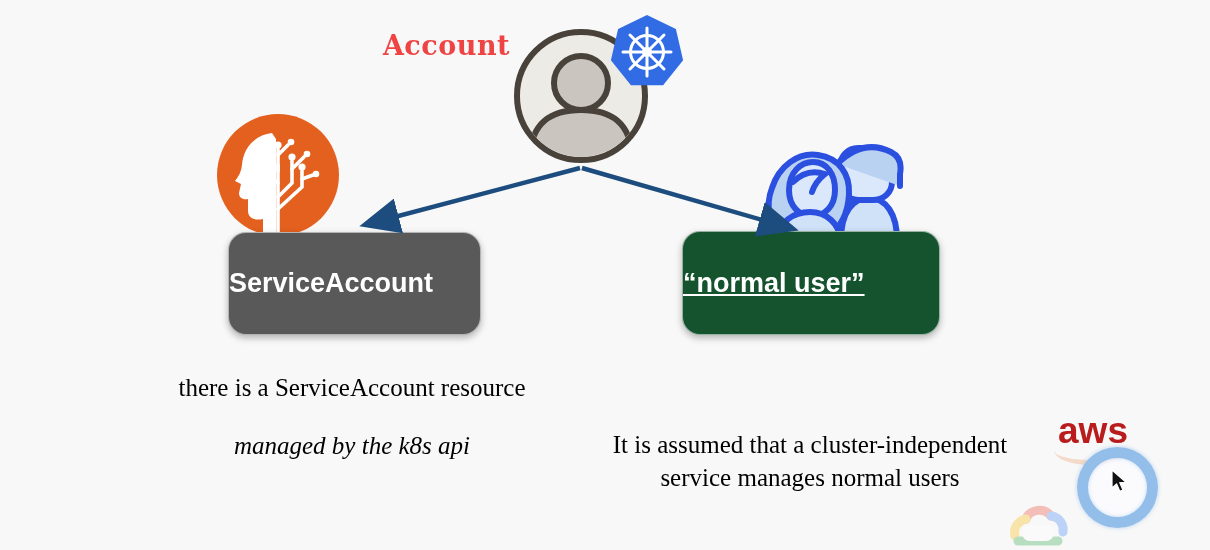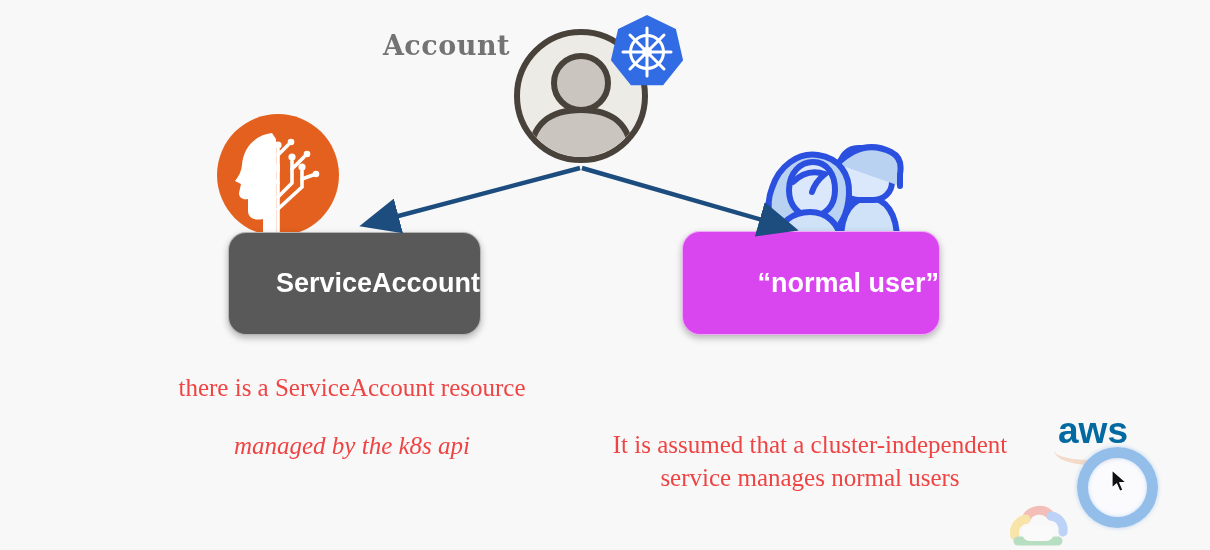--- a/index.html
+++ b/index.html
@@ -5,50 +5,50 @@
   html,body{margin:0;padding:0;}
   .stage{
     position:relative;width:1210px;height:550px;background:#f8f8f8;
     overflow:hidden;font-family:"Liberation Sans",sans-serif;
   }
   .abs{position:absolute;}
 
   .account-label{
     left:330px;top:30px;width:180px;text-align:right;
     font-family:"DejaVu Serif","Liberation Serif",serif;
-    font-weight:bold;font-size:27px;color:#737373;letter-spacing:0.5px;
+    font-weight:bold;font-size:27px;color:#ef4444;letter-spacing:0.5px;
   }
 
   .node-box{
-    display:flex;align-items:center;justify-content:flex-end;
+    display:flex;align-items:center;justify-content:flex-start;
     border-radius:18px;color:#fff;
     font-family:"Liberation Sans",sans-serif;font-weight:bold;font-size:27px;
     box-shadow:0 3px 7px rgba(0,0,0,0.28);
     border:1.5px solid rgba(255,255,255,0.55);
     z-index:4;
   }
   .box-service{left:228px;top:232px;width:251px;height:101px;background:#595959;}
-  .box-normal{left:682px;top:231px;width:256px;height:102px;background:#d946ef;}
+  .box-normal{left:682px;top:231px;width:256px;height:102px;background:#14532d;text-decoration:underline;}
 
   .caption{
-    font-family:"Liberation Serif",serif;font-size:25px;color:#ef4444;
+    font-family:"Liberation Serif",serif;font-size:25px;color:#000000;
     text-align:center;z-index:6;
   }
   .cap-left-1{left:107px;top:374px;width:490px;}
   .cap-left-2{left:107px;top:432px;width:490px;font-style:italic;}
   .cap-right-1{left:560px;top:372px;width:500px;}
   .cap-right-2{left:560px;top:431px;width:500px;}
   .cap-right-3{left:560px;top:464px;width:500px;}
 
   .icon-layer{z-index:2;}
   .arrow-layer{left:0;top:0;width:1210px;height:550px;z-index:5;pointer-events:none;}
 
   .aws-mark{
     left:1048px;top:410px;width:90px;text-align:center;
-    font-weight:bold;font-size:37px;color:#0369a1;letter-spacing:0px;z-index:1;
+    font-weight:bold;font-size:37px;color:#b91c1c;letter-spacing:0px;z-index:1;
   }
   .aws-swoosh{
     left:1054px;top:436px;width:74px;height:24px;border-radius:50%;
     border-bottom:5px solid rgba(235,150,90,0.30);z-index:1;
   }
   .gcp-mark{left:1006px;top:505px;z-index:1;opacity:0.32;}
 
   .click-ring{
     left:1077px;top:447px;width:81px;height:81px;border-radius:50%;
     border:11px solid rgba(122,175,229,0.80);

